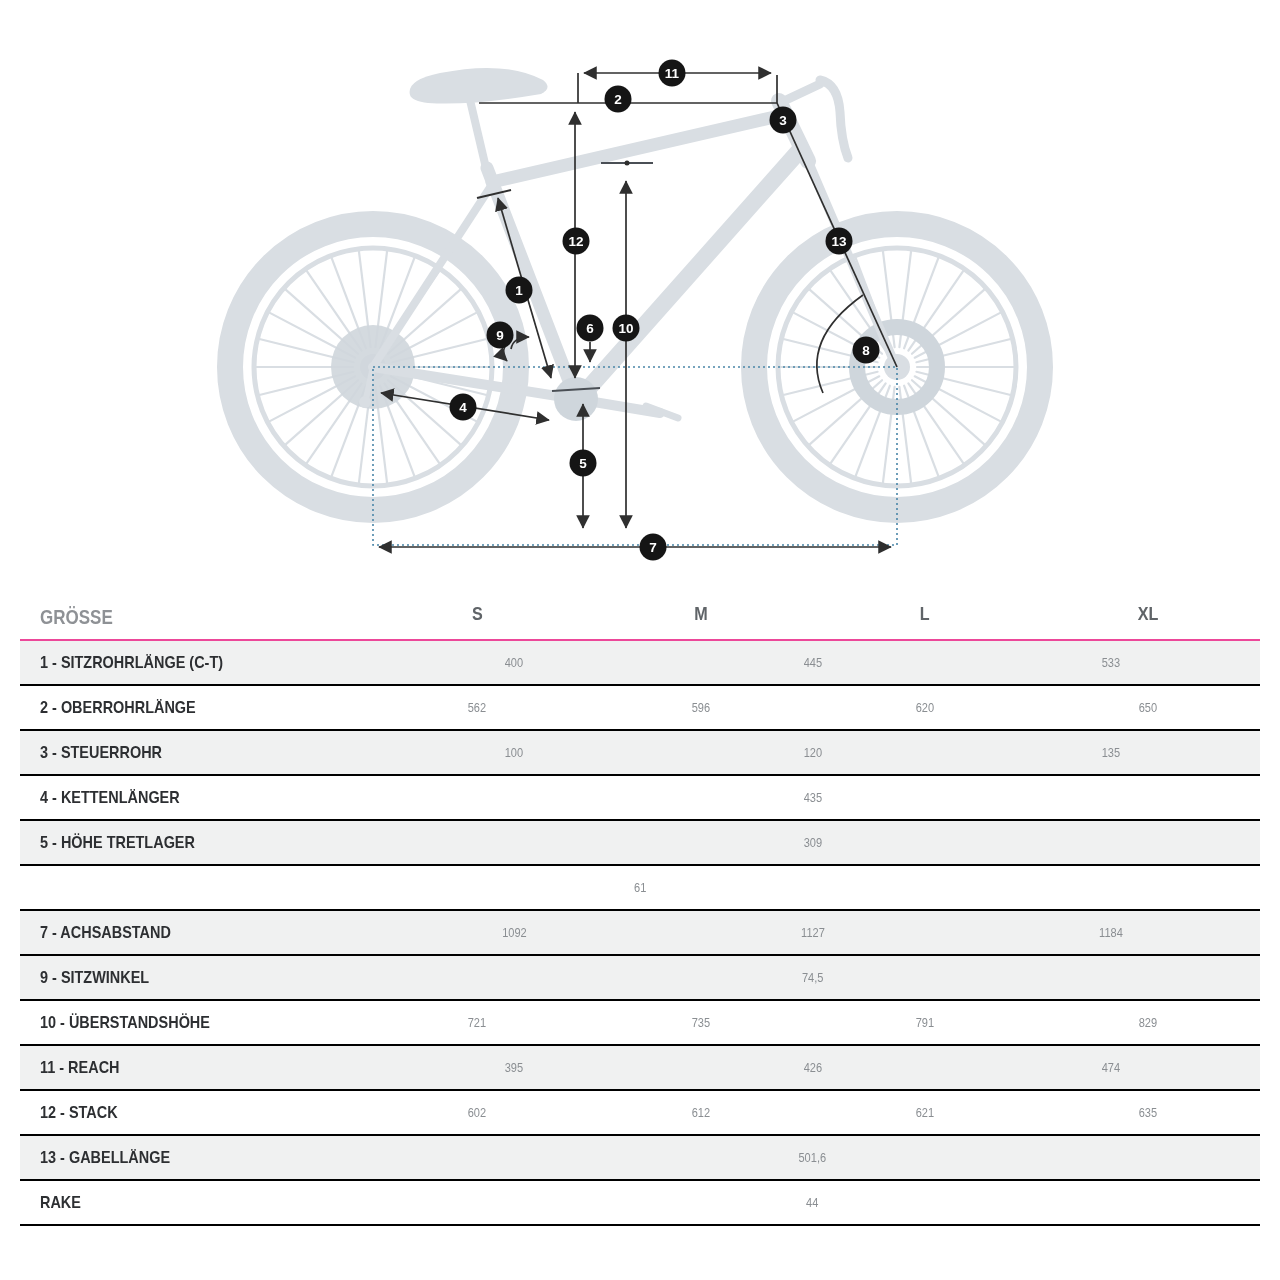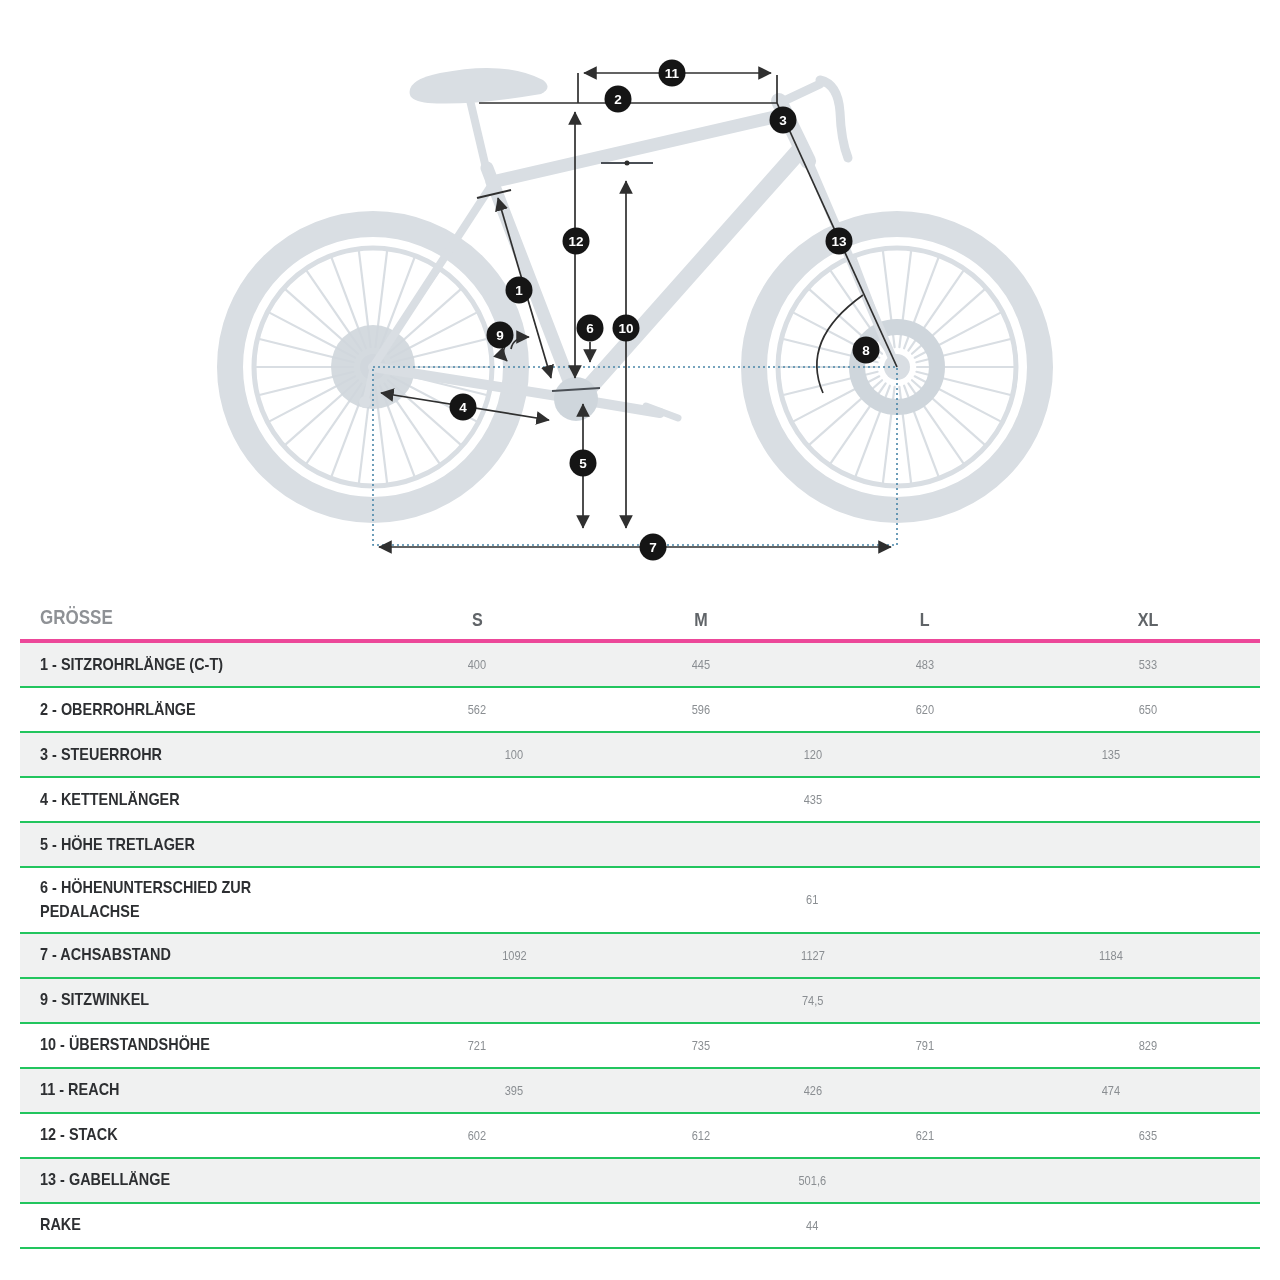--- a/index.html
+++ b/index.html
@@ -2,22 +2,22 @@
 <html><head>
 <meta charset="utf-8">
 <style>
   html,body{margin:0;padding:0;background:#fff;}
   .page{position:relative;width:1280px;height:1280px;background:#fff;overflow:hidden;
         font-family:"Liberation Sans",sans-serif;}
   .diagram{height:595px;}
   .diagram svg{display:block;}
 
   .geo-table{margin:0 20px;}
-  .thead{display:flex;align-items:flex-end;min-height:43px;border-bottom:4px solid #ec4899;}
-  .trow{display:flex;align-items:center;min-height:43px;border-bottom:2px solid #22c55e;}
+  .thead{display:flex;align-items:flex-start;min-height:43px;border-bottom:2px solid #ec4899;}
+  .trow{display:flex;align-items:center;min-height:43px;border-bottom:2px solid #000000;}
   .trow.gray{background:#f0f1f1;}
   .cell{padding:8px 0;}
   .cell.label{flex:0 0 325px;padding-left:20px;font-weight:700;font-size:17px;
               color:#2d2f32;line-height:1.4;}
   .cell.val{flex:1 1 0;text-align:center;font-size:13px;color:#8a8e92;}
   .cell.val.merged{flex:4 4 0;}
   .thead .cell.label{font-size:20px;color:#8e9195;}
   .thead .cell.val{font-size:19px;color:#606468;font-weight:700;}
   .cond{display:inline-block;transform:scaleX(.85);transform-origin:0 50%;white-space:normal;}
   .condc{display:inline-block;transform:scaleX(.85);transform-origin:50% 50%;}
@@ -220,21 +220,20 @@
       <div class="cell val">
         <span class="condc">L</span></div>
       <div class="cell val">
         <span class="condc">XL</span></div>
     </div>
     <div id="rows">
         <div class="trow gray">
           <div class="cell label"><span class="cond">1 - SITZROHRLÄNGE (C-T)</span></div>
           <div class="cell val"><span class="condc">400</span></div>
           <div class="cell val"><span class="condc">445</span></div>
-          <div class="cell val"><span class="condc">483</span></div>
           <div class="cell val"><span class="condc">533</span></div>
         </div>
         <div class="trow">
           <div class="cell label"><span class="cond">2 - OBERROHRLÄNGE</span></div>
           <div class="cell val"><span class="condc">562</span></div>
           <div class="cell val"><span class="condc">596</span></div>
           <div class="cell val"><span class="condc">620</span></div>
           <div class="cell val"><span class="condc">650</span></div>
         </div>
         <div class="trow gray">
@@ -242,23 +241,23 @@
           <div class="cell val"><span class="condc">100</span></div>
           <div class="cell val"><span class="condc">120</span></div>
           <div class="cell val"><span class="condc">135</span></div>
         </div>
         <div class="trow">
           <div class="cell label"><span class="cond">4 - KETTENLÄNGER</span></div>
           <div class="cell val merged"><span class="condc">435</span></div>
         </div>
         <div class="trow gray">
           <div class="cell label"><span class="cond">5 - HÖHE TRETLAGER</span></div>
-        </div>
-        <div class="trow">
-          <div class="cell label"><span class="cond">6 - HÖHENUNTERSCHIED ZUR PEDALACHSE</span></div>
+          <div class="cell val merged"><span class="condc">309</span></div>
+        </div>
+        <div class="trow">
           <div class="cell val merged"><span class="condc">61</span></div>
         </div>
         <div class="trow gray">
           <div class="cell label"><span class="cond">7 - ACHSABSTAND</span></div>
           <div class="cell val"><span class="condc">1092</span></div>
           <div class="cell val"><span class="condc">1127</span></div>
           <div class="cell val"><span class="condc">1184</span></div>
         </div>
         <div class="trow gray">
           <div class="cell label"><span class="cond">9 - SITZWINKEL</span></div>

